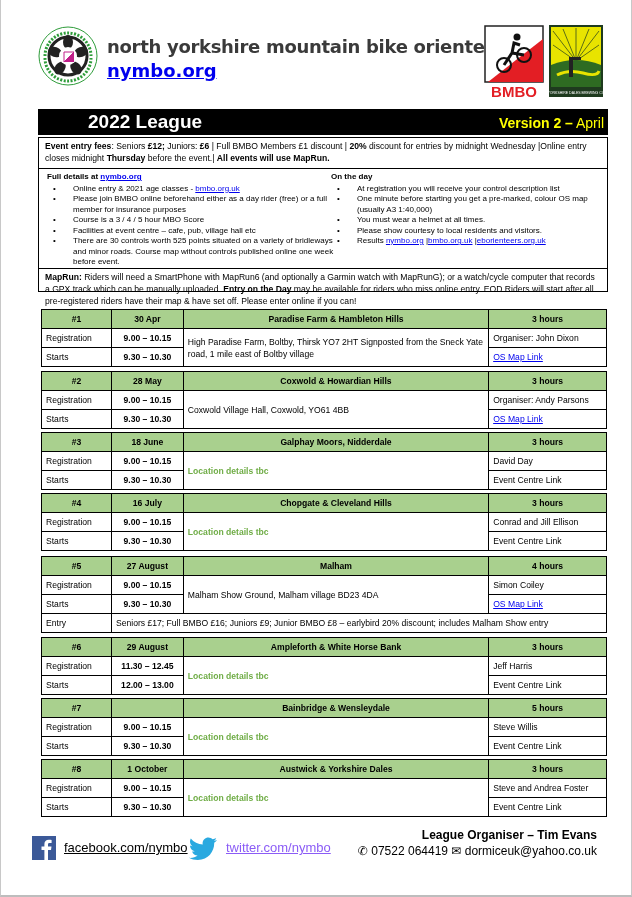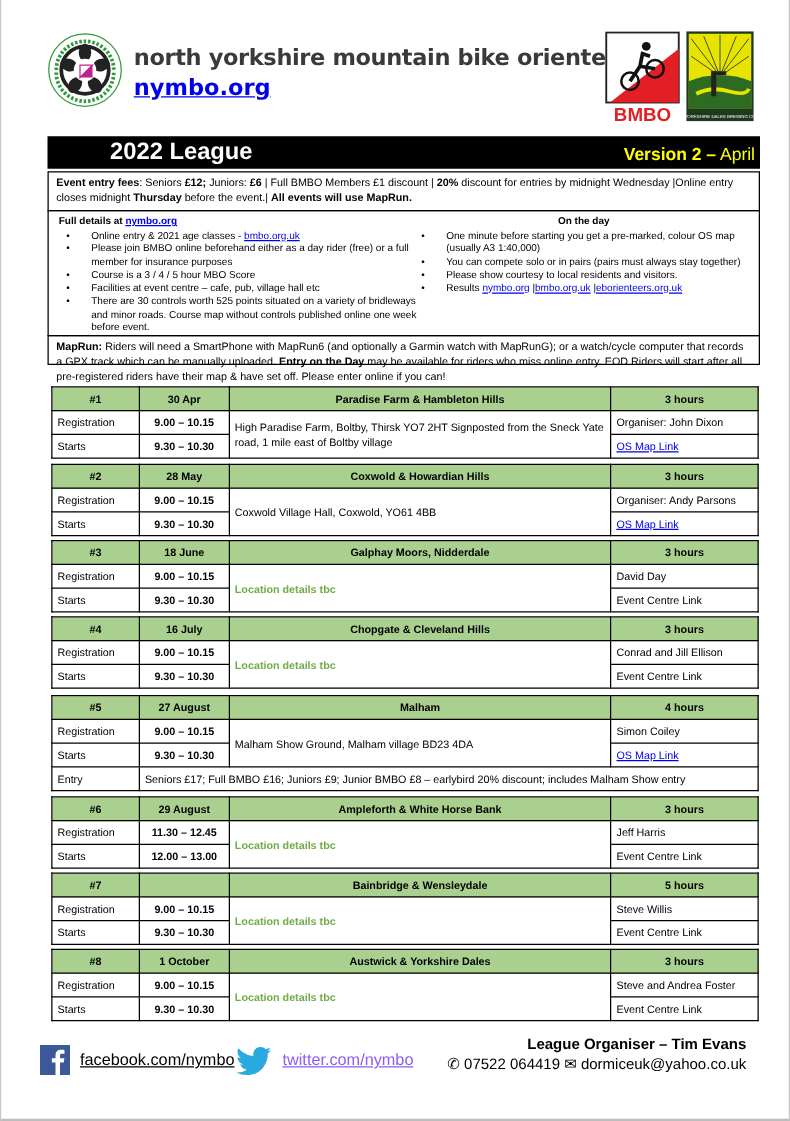--- a/index.html
+++ b/index.html
@@ -25,21 +25,21 @@
   .fees { top: 137px; height: 32px; }
   .details { top: 168px; height: 101px; padding: 2px 4px; }
   .maprun { top: 268px; height: 24px; }
   .bold { font-weight: bold; }
   a.lnk { color: #0000ee; text-decoration: underline; }
 
   .col { position: absolute; top: 3px; font-size: 8px; line-height: 10.5px; }
   .col.left { left: 8px; width: 290px; }
   .col.right { left: 292px; width: 272px; }
   .col h4 { font-size: 8px; font-weight: bold; margin-bottom: 1px; }
-  .col.right h4 { text-align: center; }
+  .col.right h4 { }
   .col ul { list-style: none; }
   .col li { position: relative; padding-left: 26px; }
   .col li::before { content: "•"; position: absolute; left: 6px; top: 0; }
 
   
   table.ev { position: absolute; left: 40px; width: 566px; border-collapse: collapse; font-size: 8.6px; }
   table.ev td { border: 1px solid #000; height: 19px; padding: 0 4px; vertical-align: middle; }
   table.ev tr.hd td { background: #a9d08e; font-weight: bold; text-align: center; }
   td.c1 { width: 70px; }
   td.c2 { width: 72px; text-align: center; font-weight: bold; }
@@ -126,22 +126,23 @@
         <li><span>Online entry &amp; 2021 age classes - </span> <a class="lnk">bmbo.org.uk</a></li>
         <li>Please join BMBO online beforehand either as a day rider (free) or a full member for insurance purposes</li>
         <li>Course is a 3 / 4 / 5 hour MBO Score</li>
         <li>Facilities at event centre – cafe, pub, village hall etc</li>
         <li>There are 30 controls worth 525 points situated on a variety of bridleways and minor roads. Course map without controls published online one week before event.</li>
       </ul>
     </div>
     <div class="col right">
       <h4>On the day</h4>
       <ul>
+        <li>At registration you will receive your control description list</li>
         <li>One minute before starting you get a pre-marked, colour OS map (usually A3 1:40,000)</li>
-        <li>You can compete solo or in pairs (pairs must always stay together)</li>
+        <li>You must wear a helmet at all times.</li>
         <li>Please show courtesy to local residents and visitors.</li>
         <li><span>Results </span><a class="lnk">nymbo.org</a><span> |</span><a class="lnk">bmbo.org.uk</a><span> |</span><a class="lnk">eborienteers.org.uk</a></li>
       </ul>
     </div>
   </div>
 
   <div class="box maprun">
     <span class="bold">MapRun:</span><span> Riders will need a SmartPhone with MapRun6 (and optionally a Garmin watch with MapRunG); or a watch/cycle computer that records a GPX track which can be manually uploaded. </span><span class="bold">Entry on the Day</span><span> may be available for riders who miss online entry. EOD Riders will start after all pre-registered riders have their map &amp; have set off. Please enter online if you can!</span>
   </div>
 

